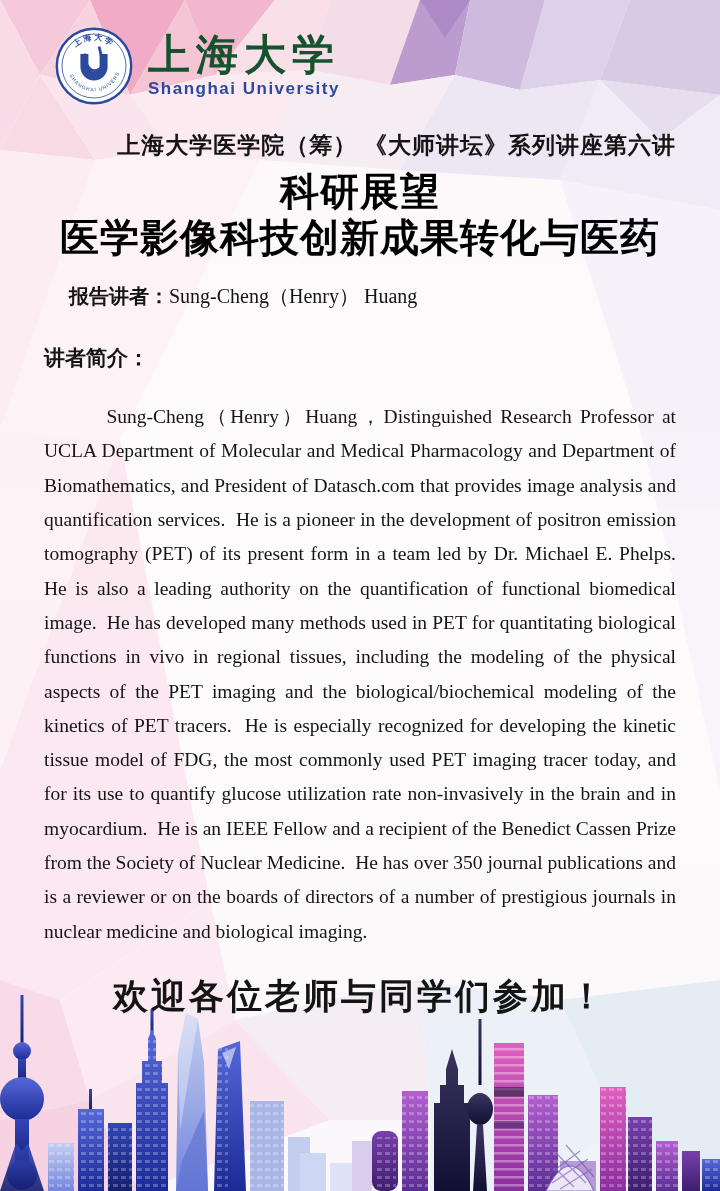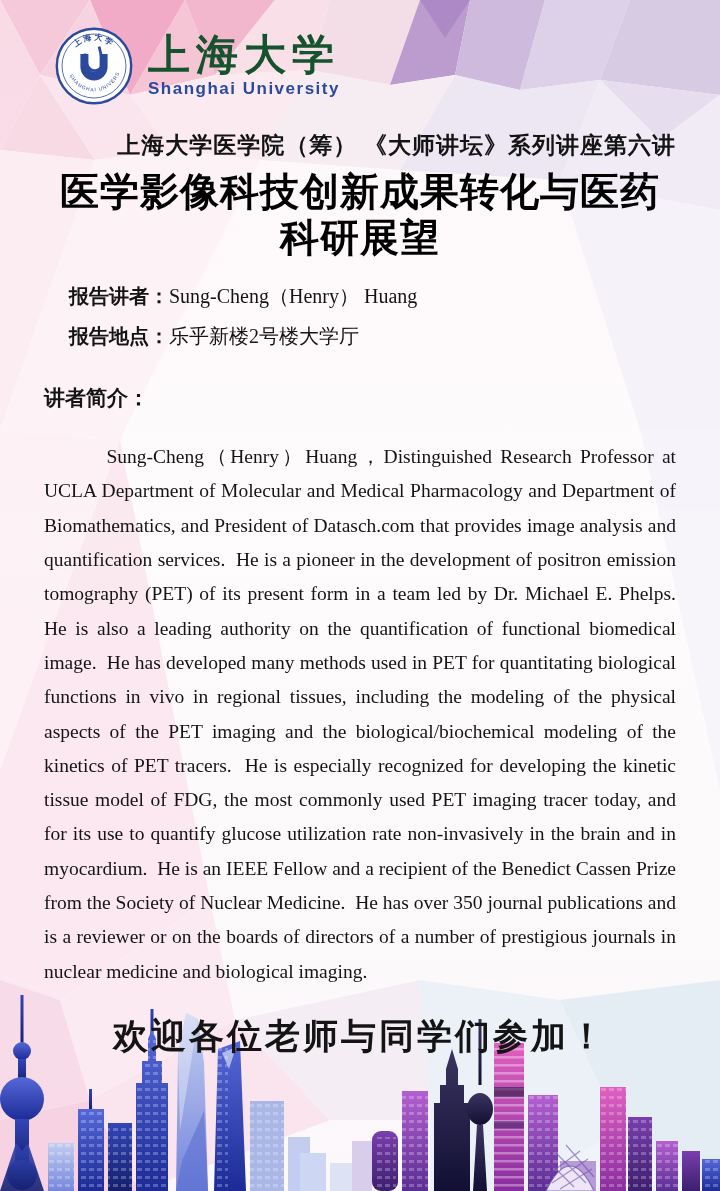--- a/index.html
+++ b/index.html
@@ -202,31 +202,28 @@
     </svg>
     <div class="wordmark">
       <div class="cn">上海大学</div>
       <div class="en">Shanghai University</div>
     </div>
   </div>
 
   <div class="series-line">上海大学医学院（筹） 《大师讲坛》系列讲座第六讲</div>
 
   <div class="main-title">
+    <div>科研展望</div>
     <div>医学影像科技创新成果转化与医药</div>
-    <div>科研展望</div>
   </div>
 
   <div class="details">
     <div class="detail-row">
       <span class="lbl">报告讲者：</span><span class="val">Sung-Cheng（Henry） Huang</span>
     </div>
-    <div class="detail-row">
-      <span class="lbl">报告地点：</span><span class="val">乐乎新楼2号楼大学厅</span>
-    </div>
   </div>
 
   <div class="bio-heading">讲者简介：</div>
   <div class="bio-text">Sung-Cheng（Henry）Huang，Distinguished Research Professor at UCLA Department of Molecular and Medical Pharmacology and Department of Biomathematics, and President of Datasch.com that provides image analysis and quantification services.  He is a pioneer in the development of positron emission tomography (PET) of its present form in a team led by Dr. Michael E. Phelps.  He is also a leading authority on the quantification of functional biomedical image.  He has developed many methods used in PET for quantitating biological functions in vivo in regional tissues, including the modeling of the physical aspects of the PET imaging and the biological/biochemical modeling of the kinetics of PET tracers.  He is especially recognized for developing the kinetic tissue model of FDG, the most commonly used PET imaging tracer today, and for its use to quantify glucose utilization rate non-invasively in the brain and in myocardium.  He is an IEEE Fellow and a recipient of the Benedict Cassen Prize from the Society of Nuclear Medicine.  He has over 350 journal publications and is a reviewer or on the boards of directors of a number of prestigious journals in nuclear medicine and biological imaging.</div>
 
   <div class="welcome">欢迎各位老师与同学们参加！</div>
 
 </div>
 
 </body></html>

